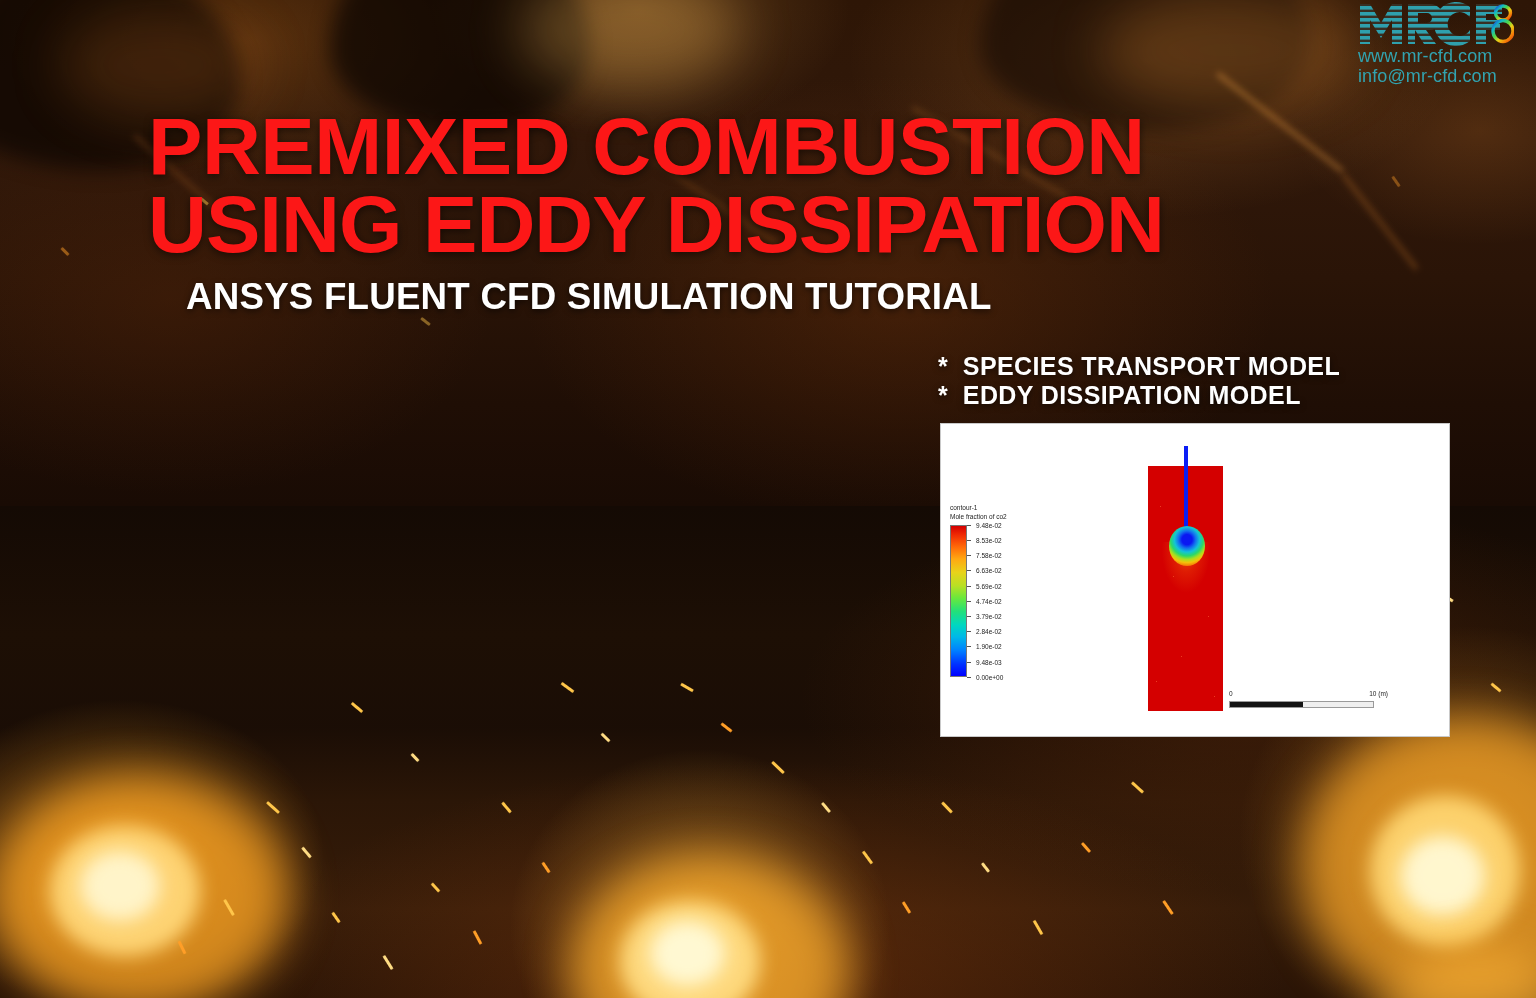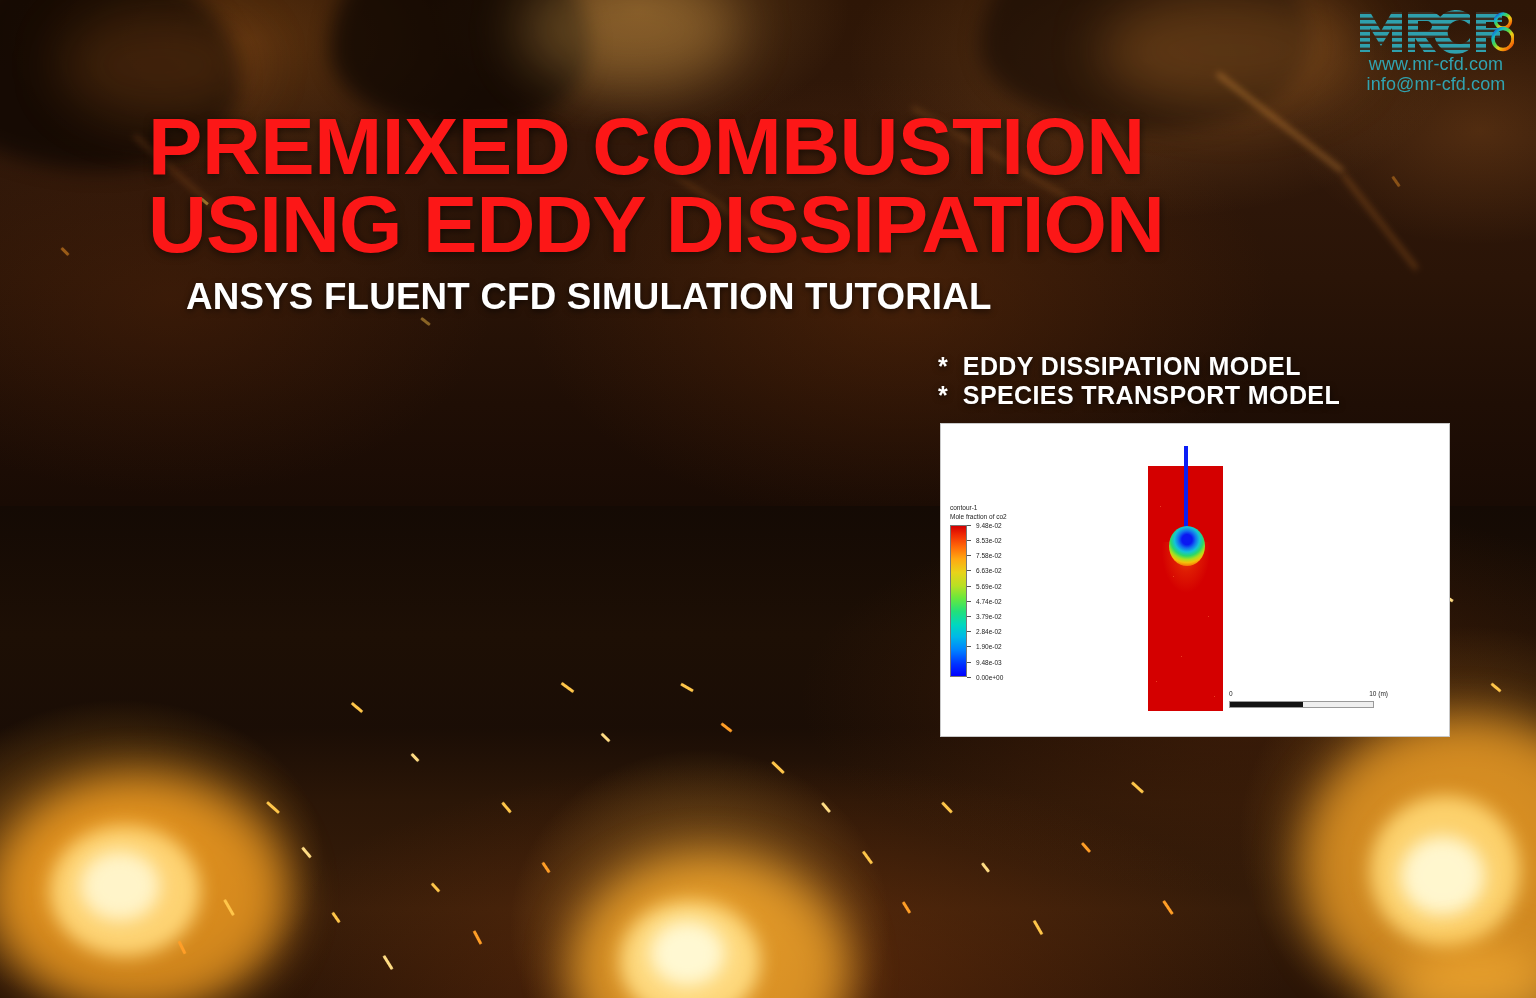--- a/index.html
+++ b/index.html
@@ -58,21 +58,21 @@
     text-shadow:0 2px 6px rgba(0,0,0,.6);
   }
   .bullets{
     position:absolute;left:938px;top:352px;
     color:#ffffff;font-size:25px;font-weight:800;line-height:1.17;
     letter-spacing:.4px;text-shadow:0 2px 6px rgba(0,0,0,.6);
   }
   .bullets div{white-space:pre;}
 
   
-  .logo{position:absolute;right:22px;top:8px;text-align:center;}
+  .logo{position:absolute;right:22px;top:0;text-align:left;}
   .logo-mark{display:flex;align-items:center;justify-content:flex-end;height:46px;}
   .logo-url{color:#31a3b0;font-size:18px;line-height:1.12;letter-spacing:.1px;}
   .logo-url div{white-space:pre;}
 
   
   .cfd{
     position:absolute;left:940px;top:423px;width:510px;height:314px;
     background:#ffffff;border:1px solid #c9c9c9;box-sizing:border-box;
   }
   .legend{position:absolute;left:9px;top:79px;}
@@ -203,22 +203,22 @@
   </div>
 
   <div class="title">
     <span>PREMIXED COMBUSTION</span>
     <span class="l2">USING EDDY DISSIPATION</span>
   </div>
 
   <div class="subtitle">ANSYS FLUENT CFD SIMULATION TUTORIAL</div>
 
   <div class="bullets">
+    <div>*  SPECIES TRANSPORT MODEL</div>
     <div>*  EDDY DISSIPATION MODEL</div>
-    <div>*  SPECIES TRANSPORT MODEL</div>
   </div>
 
   <div class="logo">
     <div class="logo-mark">
       <svg width="156" height="46" viewBox="0 0 156 46">
         <defs>
           <pattern id="stripes" width="6" height="6" patternUnits="userSpaceOnUse">
             <rect width="6" height="6" fill="#2fa0ad"></rect>
             <rect width="6" height="2.4" y="3.6" fill="#3a1c0c" opacity="0.85"></rect>
           </pattern>

